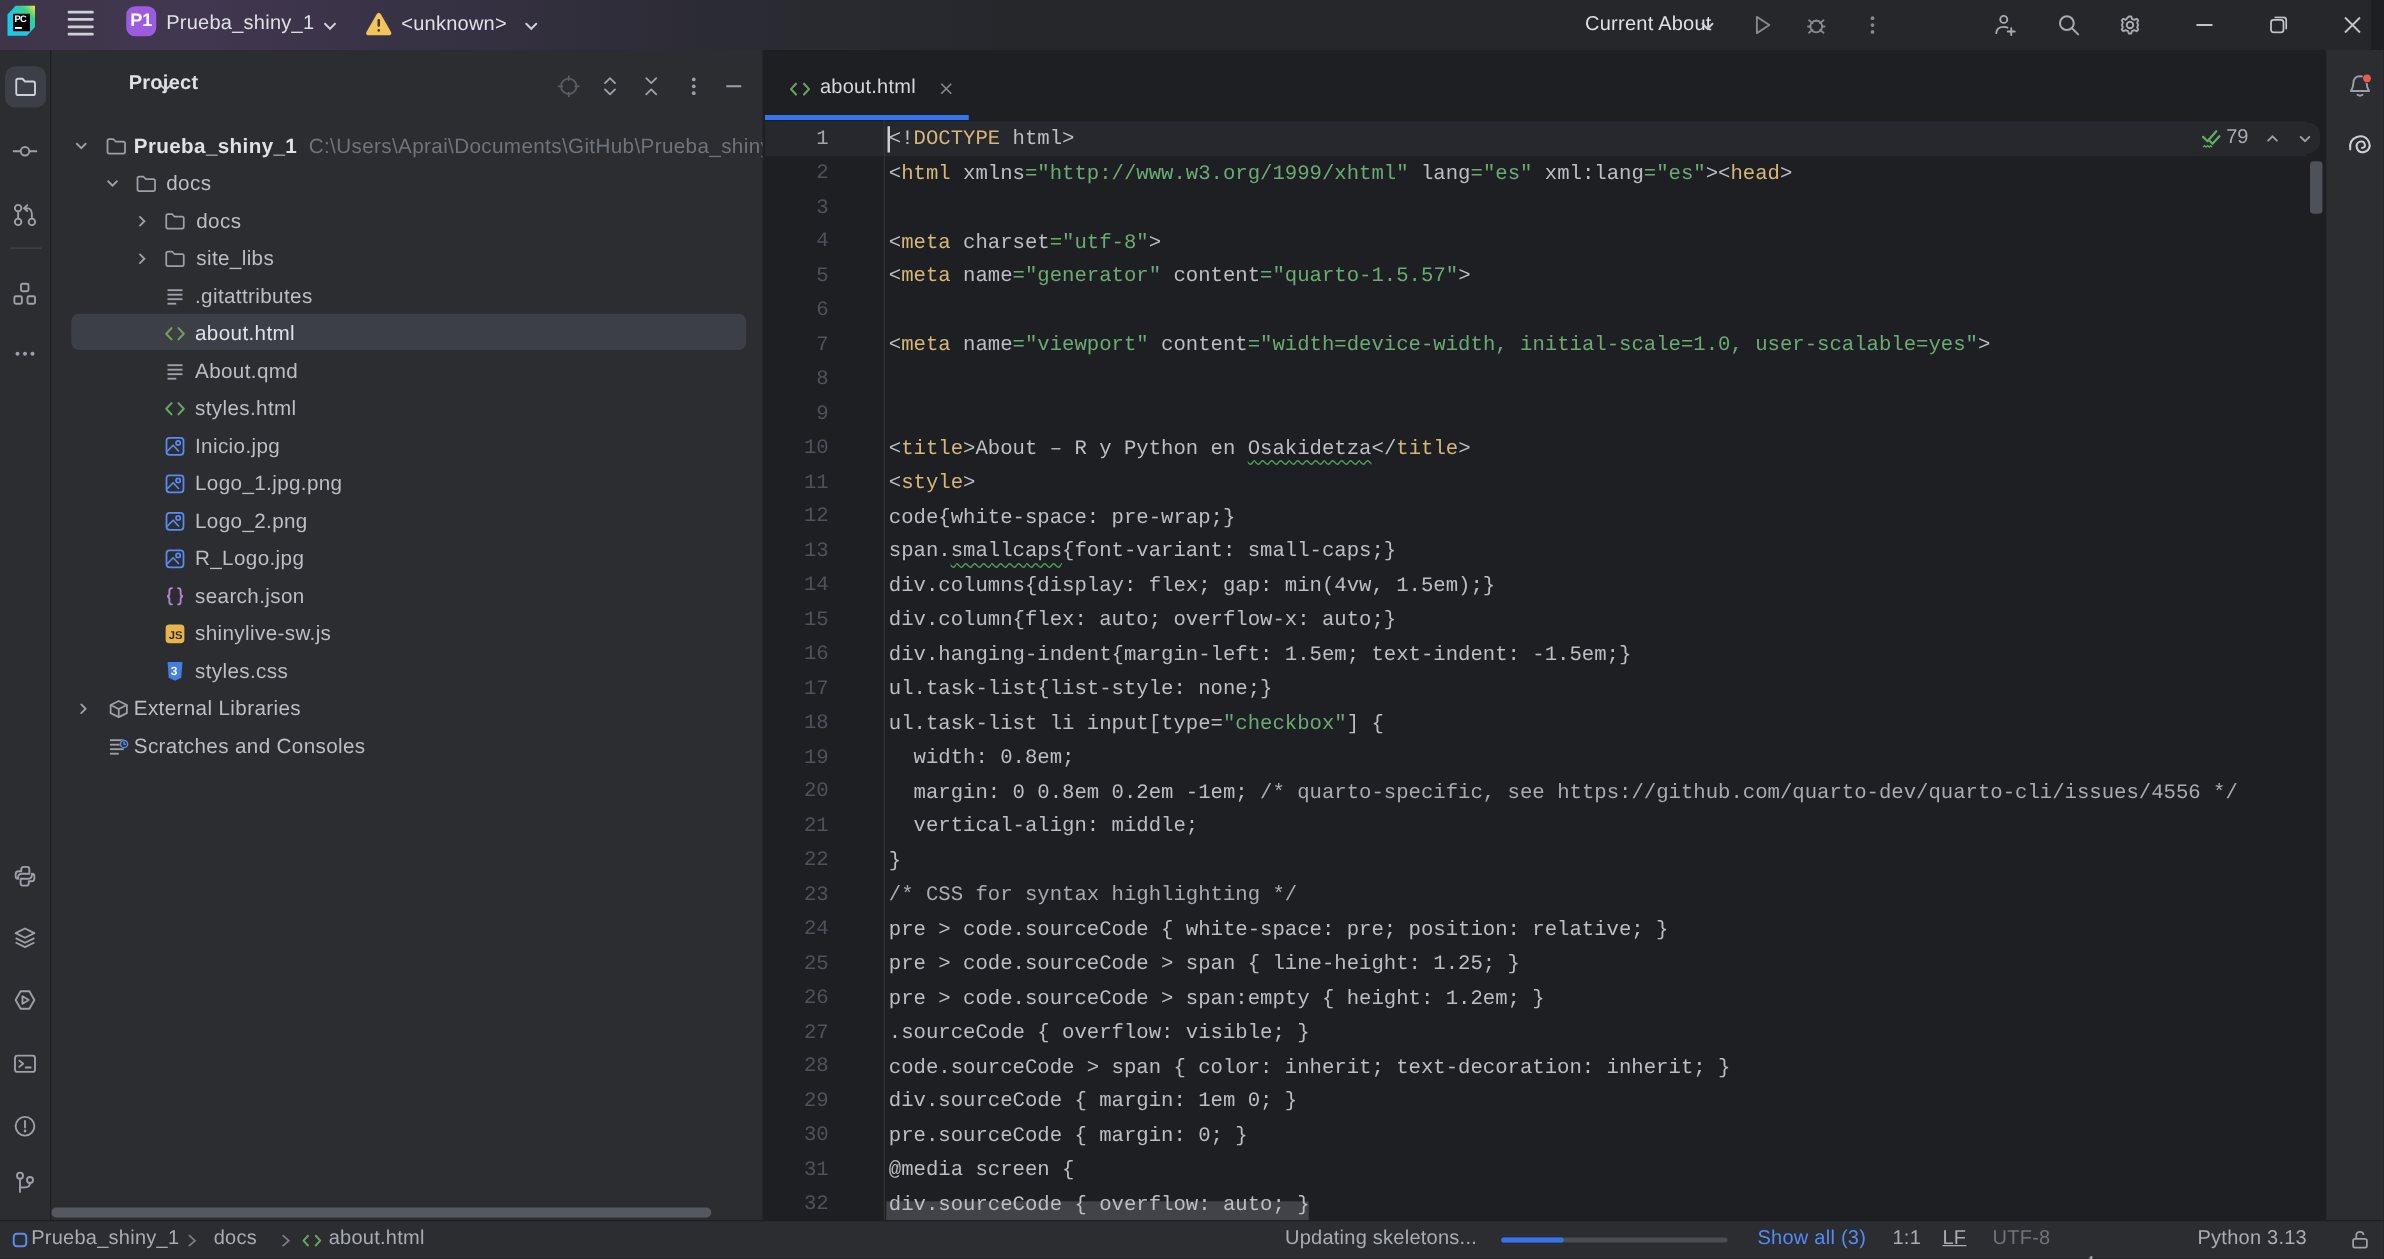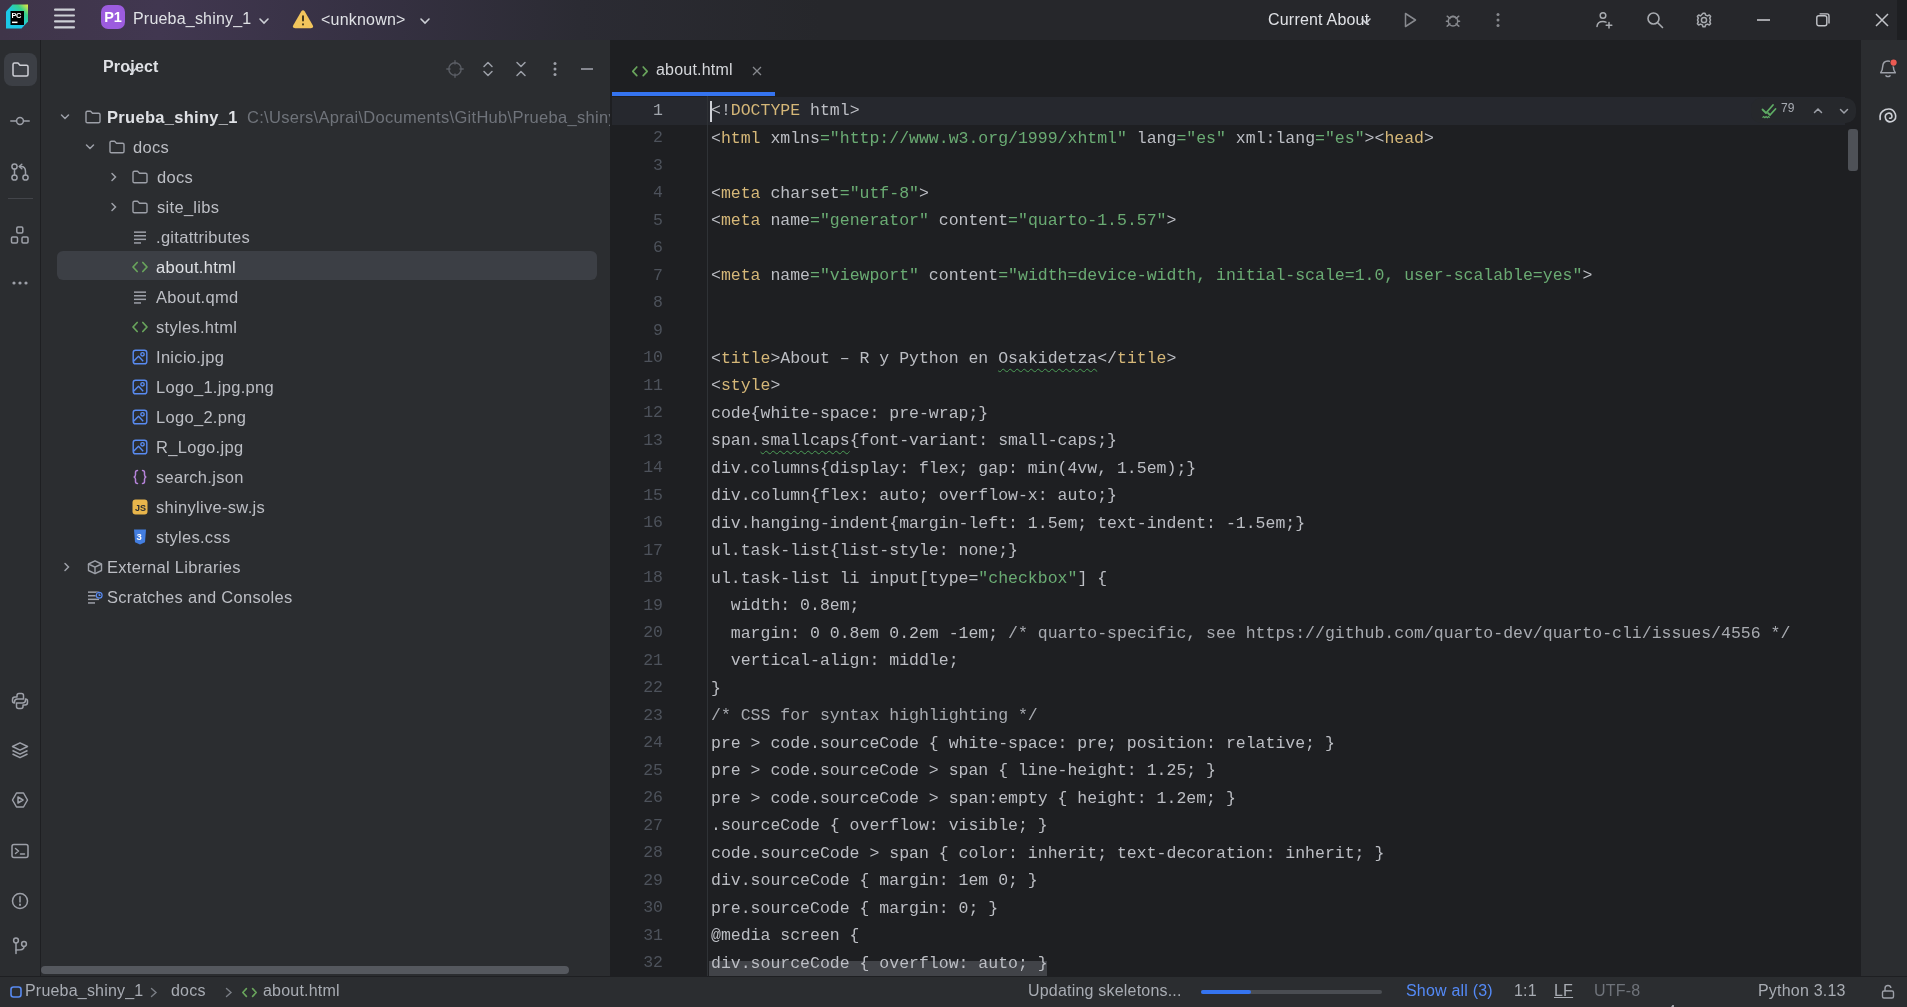--- a/index.html
+++ b/index.html
@@ -425,21 +425,21 @@
   <div class="abs" style="left:98px;top:61px;width:2px;height:21px;background:#CED0D6;"></div>
 
   <div class="abs" style="left:1139px;top:58px;width:105px;height:25px;border-radius:10px;background:#26282C;"></div>
   <svg class="abs" style="left:1148px;top:62px;" width="18" height="18" viewBox="0 0 18 18">
     <g stroke="#5FAD65" stroke-width="1.8" fill="none" stroke-linecap="round" stroke-linejoin="round">
       <path d="M2.5 7.5 L6 11 L13 3"></path>
       <path d="M8 11 L10 13 L15.5 7"></path>
     </g>
     <path d="M2.5 15.7 L3.7 14.5 L4.9 15.7 L6.1 14.5 L7.3 15.7 L8.5 14.5 L9.7 15.7" stroke="#5FAD65" stroke-width="1.1" fill="none"></path>
   </svg>
-  <div class="abs" style="left:1169px;top:61px;font-size:12px;color:#A8ACB3;">79</div>
+  <div class="abs" style="left:1169px;top:61px;font-size:16px;color:#A8ACB3;">79</div>
   <svg class="abs" style="left:1199px;top:64px;" width="14" height="14" viewBox="0 0 14 14">
       <path d="M3.5 8.5 L7 5 L10.5 8.5" stroke="#9DA0A8" stroke-width="1.5" fill="none" stroke-linecap="round"></path>
     </svg>
   <svg class="abs" style="left:1225px;top:64px;" width="14" height="14" viewBox="0 0 14 14">
       <path d="M3.5 5.5 L7 9 L10.5 5.5" stroke="#9DA0A8" stroke-width="1.5" fill="none" stroke-linecap="round"></path>
     </svg>
 
   <div class="abs" style="left:1236px;top:89px;width:10px;height:42px;border-radius:3px;background:#4E5157;"></div>
   <pre class="abs" id="gutter"><span style="color:#A1A6AD;">1</span>
 2

